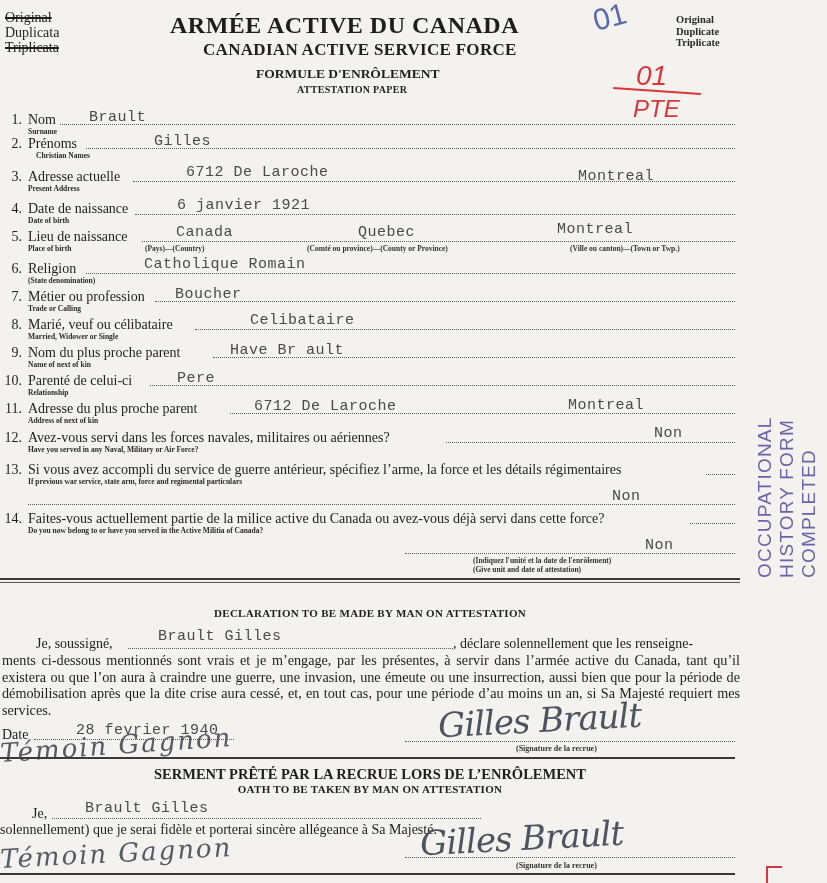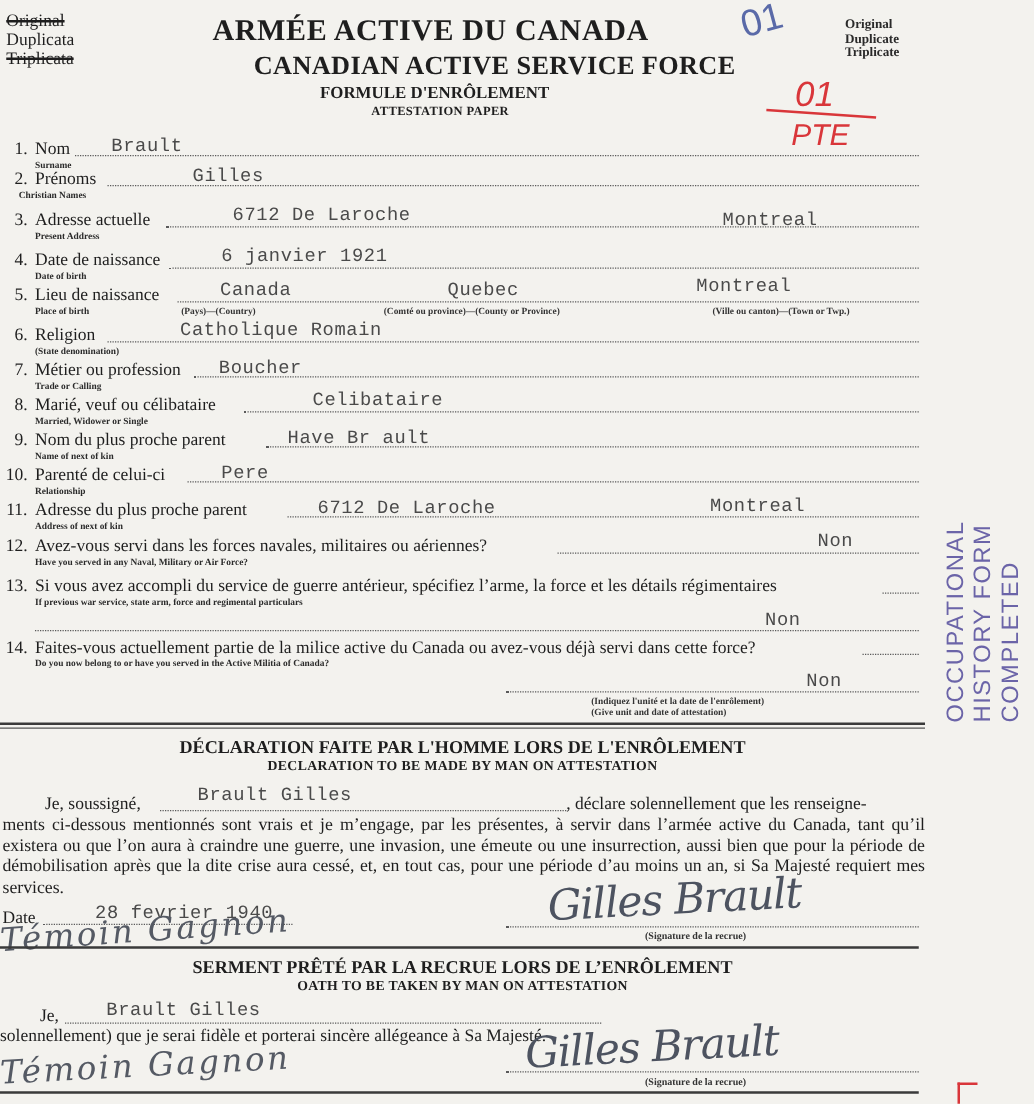--- a/index.html
+++ b/index.html
@@ -9,21 +9,21 @@
     font-family:"Liberation Serif", "DejaVu Serif", serif;
     color:#1e1e1e;
     position:relative;
   }
   .page { position:absolute; left:0; top:0; width:827px; height:883px; }
   .abs { position:absolute; white-space:nowrap; }
   .copies { font-size:14px; line-height:15px; }
   .struck { text-decoration:line-through; text-decoration-thickness:1.5px; }
   .copies-r { font-size:10.5px; line-height:11.5px; font-weight:bold; color:#2a2a2a; }
   .title1 { font-size:24px; font-weight:bold; letter-spacing:0.5px; }
-  .title2 { font-size:21px; font-weight:bold; letter-spacing:0.3px;text-align:center; }
+  .title2 { font-size:17px; font-weight:bold; letter-spacing:0.3px;text-align:center; }
   .title3 { font-size:13.5px; font-weight:bold; }
   .title4 { font-size:10px; font-weight:bold; letter-spacing:0.3px; }
   .num { position:absolute; font-size:14px; text-align:right; width:22px; }
   .lbl { position:absolute; font-size:14px; }
   .sub { position:absolute; font-size:7.5px; font-weight:bold; color:#2b2b2b; }
   .dots { position:absolute; height:0; border-bottom:1.5px dotted #5a5a5a; }
   .typed { position:absolute; font-family:"Liberation Mono", "DejaVu Sans Mono", monospace; font-size:15px; color:#4a4a4a; letter-spacing:0.5px; }
   .hint { position:absolute; font-size:7.5px; font-weight:bold; color:#333; }
   .rule { position:absolute; left:0; width:740px; height:0; border-top:2px solid #3a3a3a; }
   .rule.thin { border-top:1px solid #555; }
@@ -66,21 +66,21 @@
   <div class="stamp" style="left:754px; top:578px;">OCCUPATIONAL HISTORY FORM COMPLETED</div>
 
   <div class="num" style="left:0; top:112px;">1.</div>
   <div class="lbl" style="left:28px; top:112px;">Nom</div>
   <div class="sub" style="left:28px; top:127px;">Surname</div>
   <div class="dots" style="left:60px; right:92px; top:124px;"></div>
   <div class="typed" style="left:89px; top:109px;">Brault</div>
 
   <div class="num" style="left:0; top:136px;">2.</div>
   <div class="lbl" style="left:28px; top:136px;">Prénoms</div>
-  <div class="sub" style="left:15px; top:151px;">Christian Names</div>
+  <div class="sub" style="left:36px; top:151px;">Christian Names</div>
   <div class="dots" style="left:86px; right:92px; top:148px;"></div>
   <div class="typed" style="left:154px; top:133px;">Gilles</div>
 
   <div class="num" style="left:0; top:169px;">3.</div>
   <div class="lbl" style="left:28px; top:169px;">Adresse actuelle</div>
   <div class="sub" style="left:28px; top:184px;">Present Address</div>
   <div class="dots" style="left:133px; right:92px; top:181px;"></div>
   <div class="typed" style="left:186px; top:164px;">6712 De  Laroche</div>
   <div class="typed" style="left:578px; top:168px;">Montreal</div>
   <div class="dots" style="left:135px; right:92px; top:214px;"></div>
@@ -156,21 +156,20 @@
   <div class="sub" style="left:28px; top:526px;">Do you now belong to or have you served in the Active Militia of Canada?</div>
   <div class="dots" style="left:690px; right:92px; top:523px;"></div>
   <div class="dots" style="left:405px; right:92px; top:553px;"></div>
   <div class="typed" style="left:645px; top:537px;">Non</div>
   <div class="hint" style="left:473px; top:556px;">(Indiquez l'unité et la date de l'enrôlement)</div>
   <div class="hint" style="left:473px; top:565px;">(Give unit and date of attestation)</div>
 
   <div class="rule" style="top:578px;"></div>
   <div class="rule thin" style="top:582px;"></div>
 
-  <div class="abs title3 center" style="left:0; width:740px; top:590px; font-size:14.5px;">DÉCLARATION FAITE PAR L'HOMME LORS DE L'ENRÔLEMENT</div>
   <div class="abs title4 center" style="left:0; width:740px; top:607px; font-size:11px;">DECLARATION TO BE MADE BY MAN ON ATTESTATION</div>
 
   <div class="lbl" style="left:36px; top:636px;">Je, soussigné,</div>
   <div class="dots" style="left:128px; width:325px; top:648px;"></div>
   <div class="typed" style="left:158px; top:628px;">Brault   Gilles</div>
   <div class="lbl" style="left:453px; top:636px;">, déclare solennellement que les renseigne-</div>
   <div class="para" style="top:652px;">ments ci-dessous mentionnés sont vrais et je m’engage, par les présentes, à servir dans l’armée active du Canada, tant qu’il existera ou que l’on aura à craindre une guerre, une invasion, une émeute ou une insurrection, aussi bien que pour la période de démobilisation après que la dite crise aura cessé, et, en tout cas, pour une période d’au moins un an, si Sa Majesté requiert mes services.</div>
 
   <div class="lbl" style="left:2px; top:727px;">Date</div>
   <div class="dots" style="left:34px; width:200px; top:739px;"></div>

